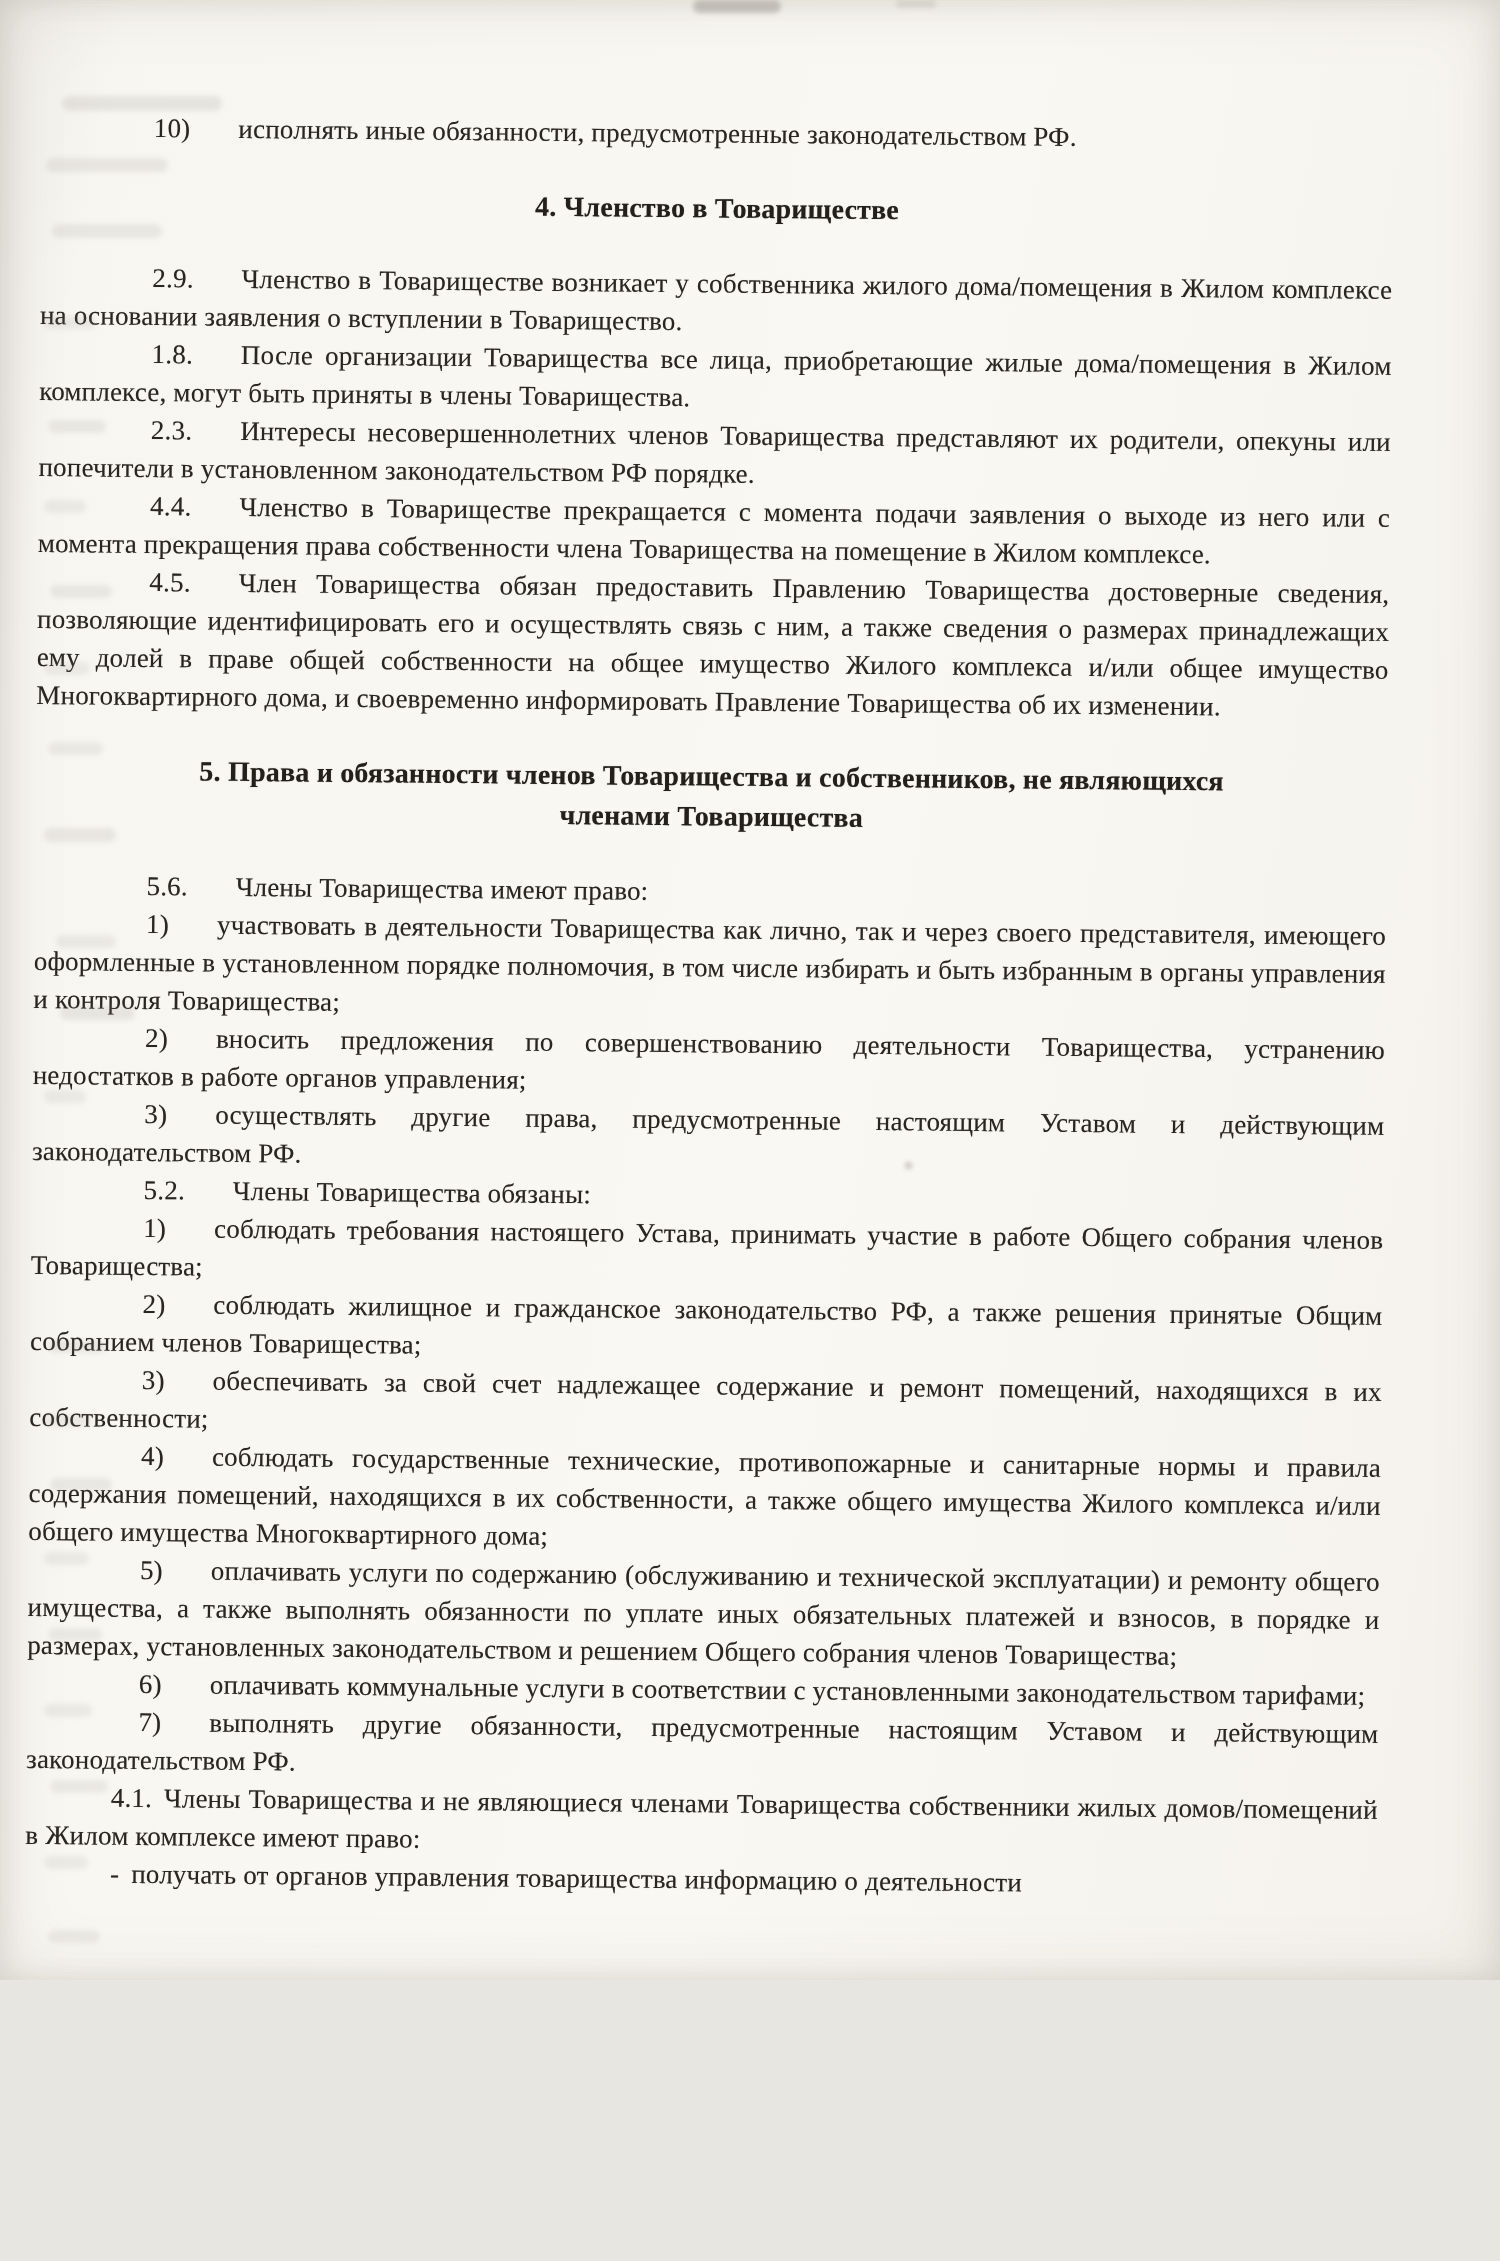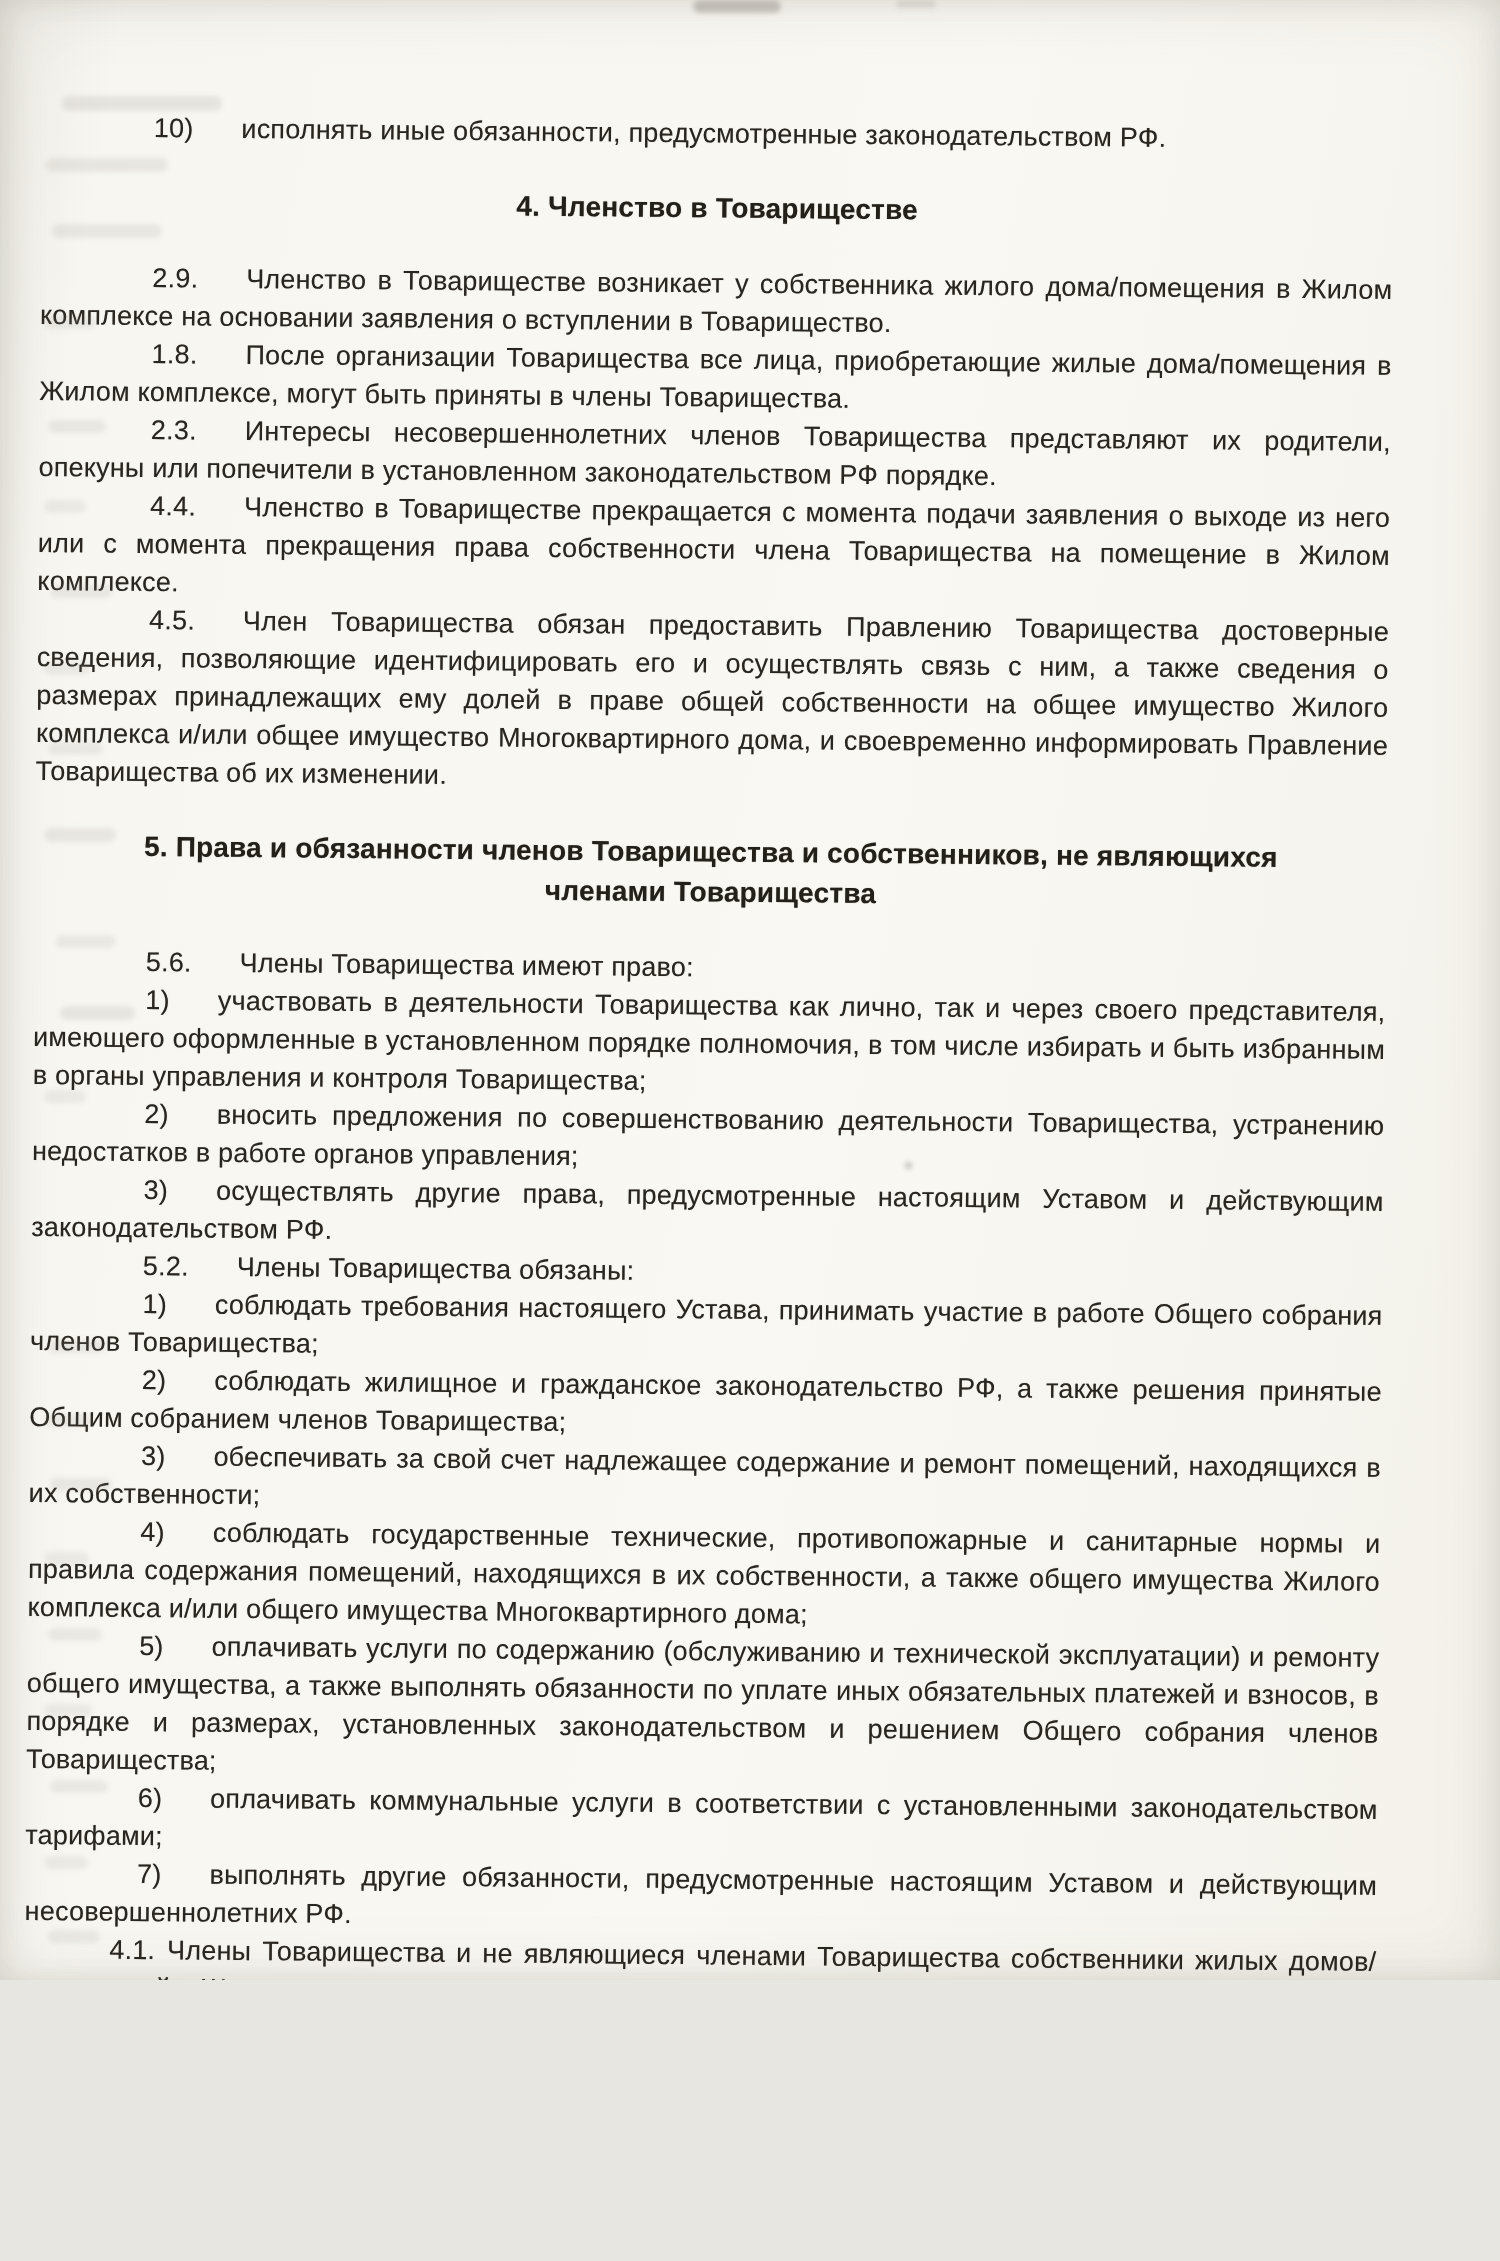--- a/index.html
+++ b/index.html
@@ -7,21 +7,21 @@
     padding: 0;
     background: #e8e6e0;
   }
   .sheet {
     position: relative;
     width: 1500px;
     height: 1980px;
     overflow: hidden;
     background: linear-gradient(100deg, #eeece6 0%, #f8f6f1 7%, #faf8f3 55%, #f3f1ea 100%);
     box-shadow: inset 0 0 70px rgba(120,114,102,.14), inset -10px 0 26px rgba(120,114,102,.08), inset 10px 0 26px rgba(120,114,102,.10);
-    font-family: Liberation Sans, sans-serif;
+    font-family: Liberation Serif, serif;
   }
   .doc {
     position: absolute;
     left: 42px;
     top: 108px;
     width: 1352px;
     transform: rotate(0.55deg);
     transform-origin: 0 0;
     color: #29251f;
     font-size: 27px;
@@ -82,21 +82,21 @@
       <p class="numbered gap-tab"><span class="num">1)</span><span class="tabgap"></span><span class="txt">участвовать в деятельности Товарищества как лично, так и через своего представителя, имеющего оформленные в установленном порядке полномочия, в том числе избирать и быть избранным в органы управления и контроля Товарищества;</span></p>
       <p class="numbered gap-tab"><span class="num">2)</span><span class="tabgap"></span><span class="txt">вносить предложения по совершенствованию деятельности Товарищества, устранению недостатков в работе органов управления;</span></p>
       <p class="numbered gap-tab"><span class="num">3)</span><span class="tabgap"></span><span class="txt">осуществлять другие права, предусмотренные настоящим Уставом и действующим законодательством РФ.</span></p>
       <p class="numbered gap-tab"><span class="num">5.2.</span><span class="tabgap"></span><span class="txt">Члены Товарищества обязаны:</span></p>
       <p class="numbered gap-tab"><span class="num">1)</span><span class="tabgap"></span><span class="txt">соблюдать требования настоящего Устава, принимать участие в работе Общего собрания членов Товарищества;</span></p>
       <p class="numbered gap-tab"><span class="num">2)</span><span class="tabgap"></span><span class="txt">соблюдать жилищное и гражданское законодательство РФ, а также решения принятые Общим собранием членов Товарищества;</span></p>
       <p class="numbered gap-tab"><span class="num">3)</span><span class="tabgap"></span><span class="txt">обеспечивать за свой счет надлежащее содержание и ремонт помещений, находящихся в их собственности;</span></p>
       <p class="numbered gap-tab"><span class="num">4)</span><span class="tabgap"></span><span class="txt">соблюдать государственные технические, противопожарные и санитарные нормы и правила содержания помещений, находящихся в их собственности, а также общего имущества Жилого комплекса и/или общего имущества Многоквартирного дома;</span></p>
       <p class="numbered gap-tab"><span class="num">5)</span><span class="tabgap"></span><span class="txt">оплачивать услуги по содержанию (обслуживанию и технической эксплуатации) и ремонту общего имущества, а также выполнять обязанности по уплате иных обязательных платежей и взносов, в порядке и размерах, установленных законодательством и решением Общего собрания членов Товарищества;</span></p>
       <p class="numbered gap-tab"><span class="num">6)</span><span class="tabgap"></span><span class="txt">оплачивать коммунальные услуги в соответствии с установленными законодательством тарифами;</span></p>
-      <p class="numbered gap-tab"><span class="num">7)</span><span class="tabgap"></span><span class="txt">выполнять другие обязанности, предусмотренные настоящим Уставом и действующим несовершеннолетних РФ.</span></p>
+      <p class="numbered gap-tab"><span class="num">7)</span><span class="tabgap"></span><span class="txt">выполнять другие обязанности, предусмотренные настоящим Уставом и действующим законодательством РФ.</span></p>
       <p class="numbered gap-space"><span class="num">4.1.</span><span class="spgap"></span><span class="txt">Члены Товарищества и не являющиеся членами Товарищества собственники жилых домов/помещений в Жилом комплексе имеют право:</span></p>
       <p class="numbered gap-space"><span class="num">-</span><span class="spgap"></span><span class="txt">получать от органов управления товарищества информацию о деятельности</span></p>
       <p class="pagenum">5</p>
     </div>
   <div>
       <div class="artifact" style="left: 693px; top: 0px; width: 88px; height: 13px; opacity: 0.45;"></div>
       <div class="artifact" style="left: 896px; top: 0px; width: 40px; height: 8px; opacity: 0.22;"></div>
       <div class="artifact" style="left: 62px; top: 96px; width: 160px; height: 15px; opacity: 0.17;"></div>
       <div class="artifact" style="left: 46px; top: 158px; width: 122px; height: 14px; opacity: 0.15;"></div>
       <div class="artifact" style="left: 52px; top: 224px; width: 110px; height: 14px; opacity: 0.14;"></div>

